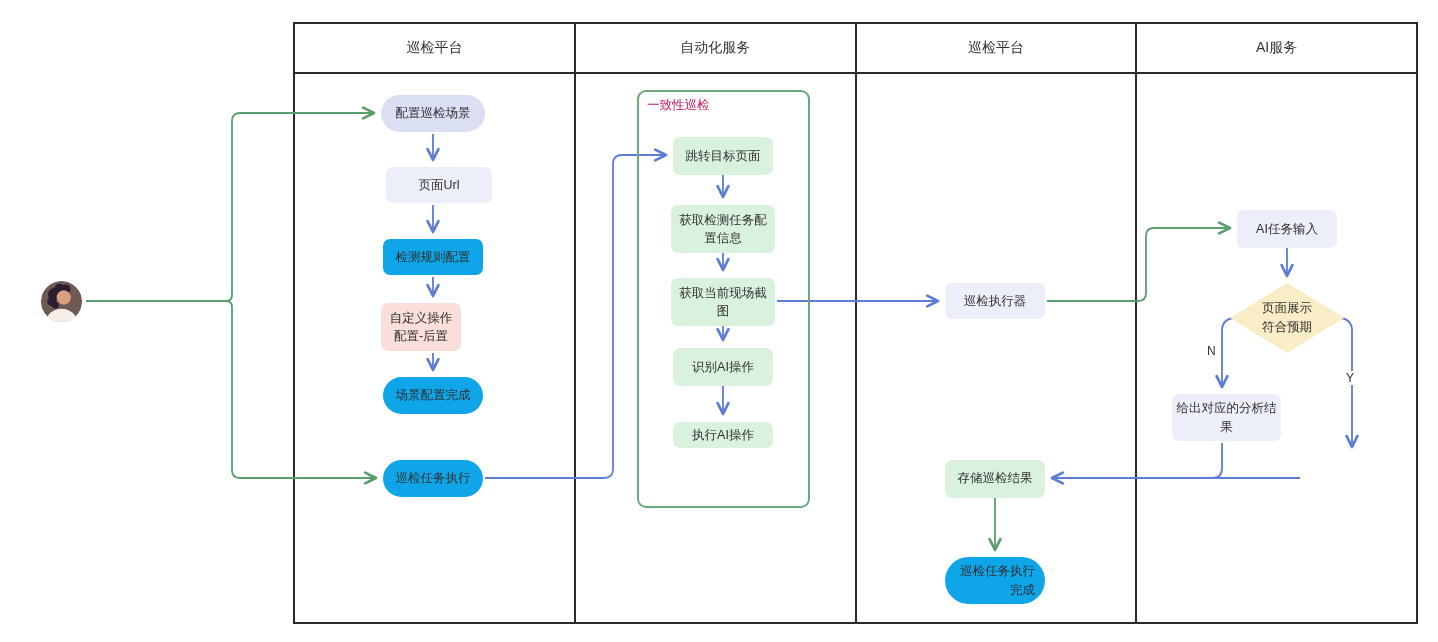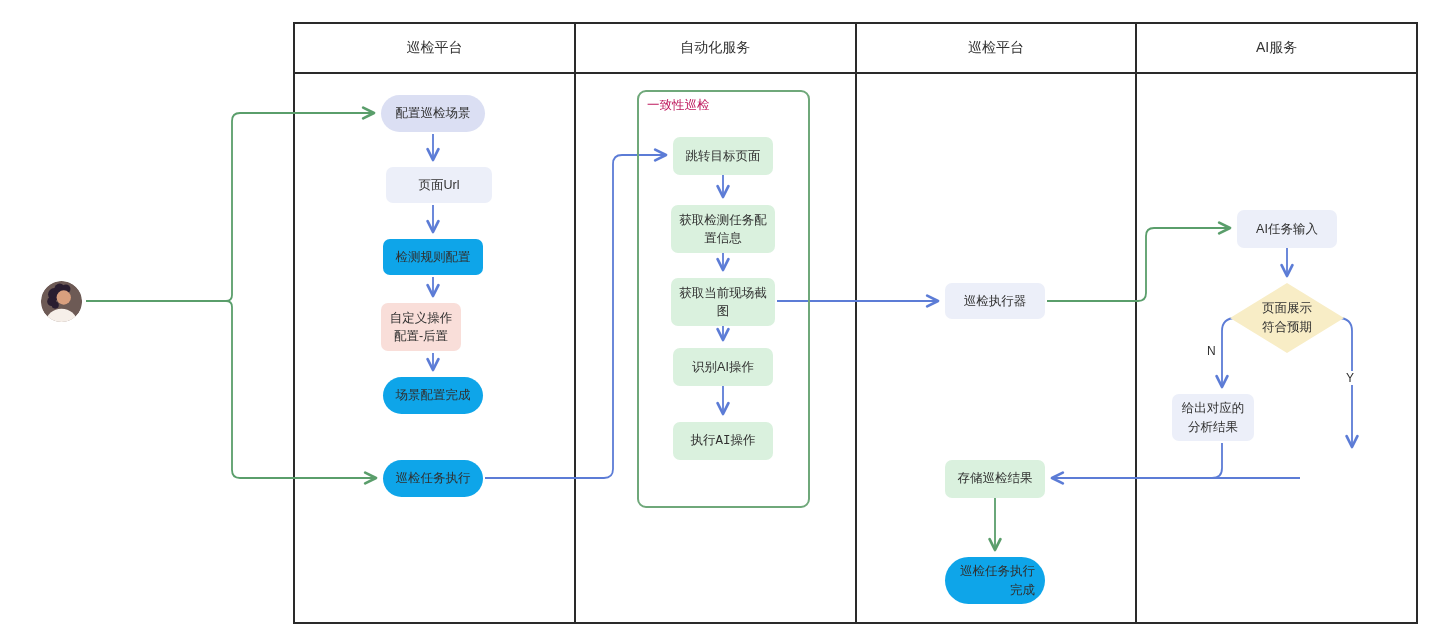--- a/index.html
+++ b/index.html
@@ -123,28 +123,28 @@
   <div class="node pink" style="left:381px;top:303px;width:80px;height:48px;">自定义操作配置-后置</div>
   <div class="node stadium lav" style="left:383px;top:377px;width:100px;height:37px;">场景配置完成</div>
   <div class="node stadium lav" style="left:383px;top:460px;width:100px;height:37px;">巡检任务执行</div>
 
   <div class="group-box" style="left:637px;top:90px;width:173px;height:418px;"></div>
   <div class="group-label" style="left:647px;top:97px;">一致性巡检</div>
   <div class="node green" style="left:673px;top:137px;width:100px;height:38px;">跳转目标页面</div>
   <div class="node green" style="left:671px;top:205px;width:104px;height:48px;">获取检测任务配置信息</div>
   <div class="node green" style="left:671px;top:278px;width:104px;height:48px;">获取当前现场截图</div>
   <div class="node green" style="left:673px;top:348px;width:100px;height:38px;">识别AI操作</div>
-  <div class="node green" style="left:673px;top:422px;width:100px;height:38px;font-family:Liberation Mono, monospace;">执行AI操作</div>
+  <div class="node green" style="left:673px;top:422px;width:100px;height:26px;">执行AI操作</div>
 
   <div class="node lavlight" style="left:945px;top:283px;width:100px;height:36px;">巡检执行器</div>
   <div class="node green" style="left:945px;top:460px;width:100px;height:38px;font-family:Liberation Mono, monospace;">存储巡检结果</div>
   <div class="node stadium lav" style="left:945px;top:557px;width:100px;height:47px;padding:0 10px;border-radius:24px;">巡检任务执行完成</div>
 
   <div class="node lavlight" style="left:1237px;top:210px;width:100px;height:38px;">AI任务输入</div>
   <div class="diamond" style="left:1230px;top:283px;width:114px;height:70px;">
     <div class="diamond-inner">页面展示符合预期</div>
   </div>
-  <div class="node lavlight" style="left:1172px;top:394px;width:82px;height:47px;">给出对应的分析结果</div>
+  <div class="node lavlight" style="left:1172px;top:394px;width:109px;height:47px;">给出对应的分析结果</div>
 
   <div class="branch-label" style="left:1205px;top:344px;">N</div>
   <div class="branch-label" style="left:1344px;top:371px;">Y</div>
 
 </div>
 
 </body></html>

